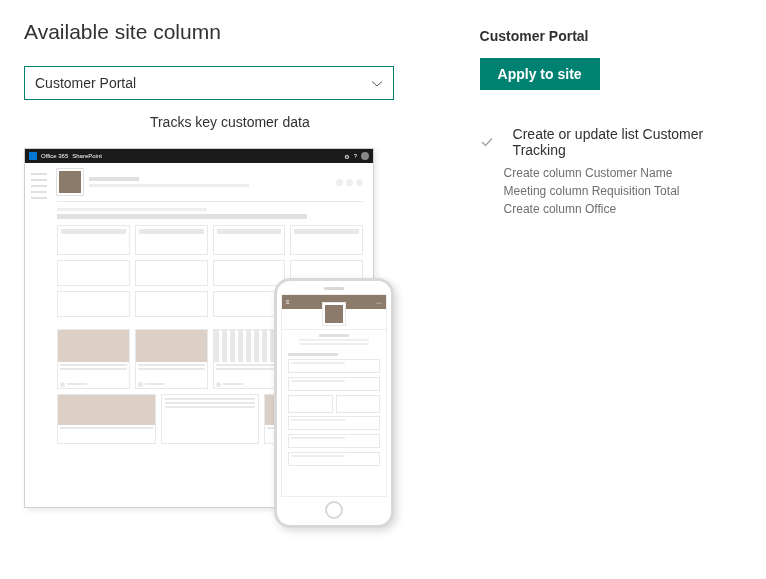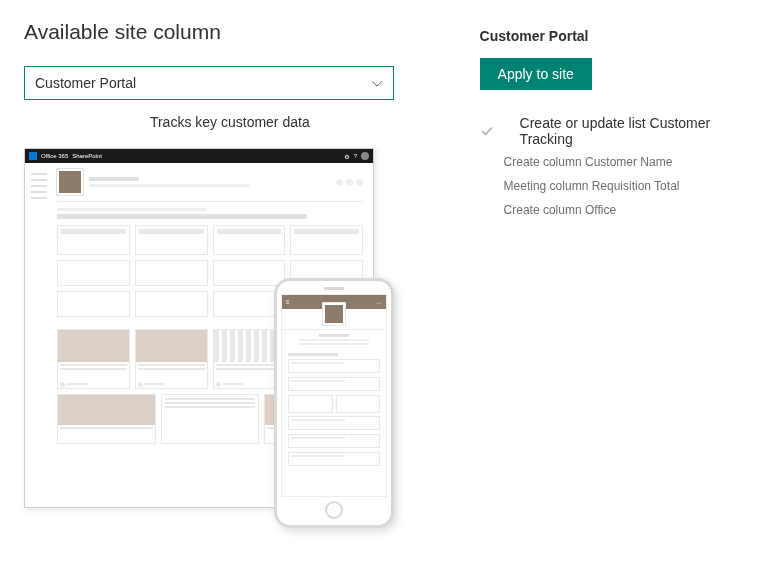--- a/index.html
+++ b/index.html
@@ -167,27 +167,27 @@
   .ph-card{border:1px solid #e8e8e8;height:14px;margin-bottom:1px;}
   .ph-card .h{height:2px;background:#eee;margin:2px;width:60%;}
   .ph-split{display:flex;gap:3px;}
   .ph-split>div{flex:1;border:1px solid #e8e8e8;height:18px;}
   
   .detail-title {
     font-size:14px;font-weight:600;color:#323130;margin-bottom:14px;
   }
   .apply-btn {
     background:#008272;color:#fff;border:none;
-    padding:8px 18px;font-size:14px;font-weight:400;cursor:pointer;
-    margin-bottom:25px;
-  }
-  .action-row{display:flex;gap:26px;align-items:center;margin-bottom:8px;}
+    padding:8px 18px;font-size:14px;font-weight:700;cursor:pointer;
+    margin-bottom:36px;
+  }
+  .action-row{display:flex;gap:19px;align-items:center;margin-bottom:8px;}
   .check-icon{width:14px;height:14px;flex-shrink:0;}
   .action-label{font-size:14px;color:#323130;}
-  .sub-actions{margin-left:24px;display:flex;flex-direction:column;gap:10px;}
+  .sub-actions{margin-left:24px;display:flex;flex-direction:column;gap:4px;}
   .sub-action{font-size:12px;color:#6e6e6e;}
 </style>
 </head>
 <body>
 
 <div class="container">
   <div class="left-pane">
     <h1 class="page-title">Available site column</h1>
     <div class="dropdown">
       <span class="value">Customer Portal</span>

